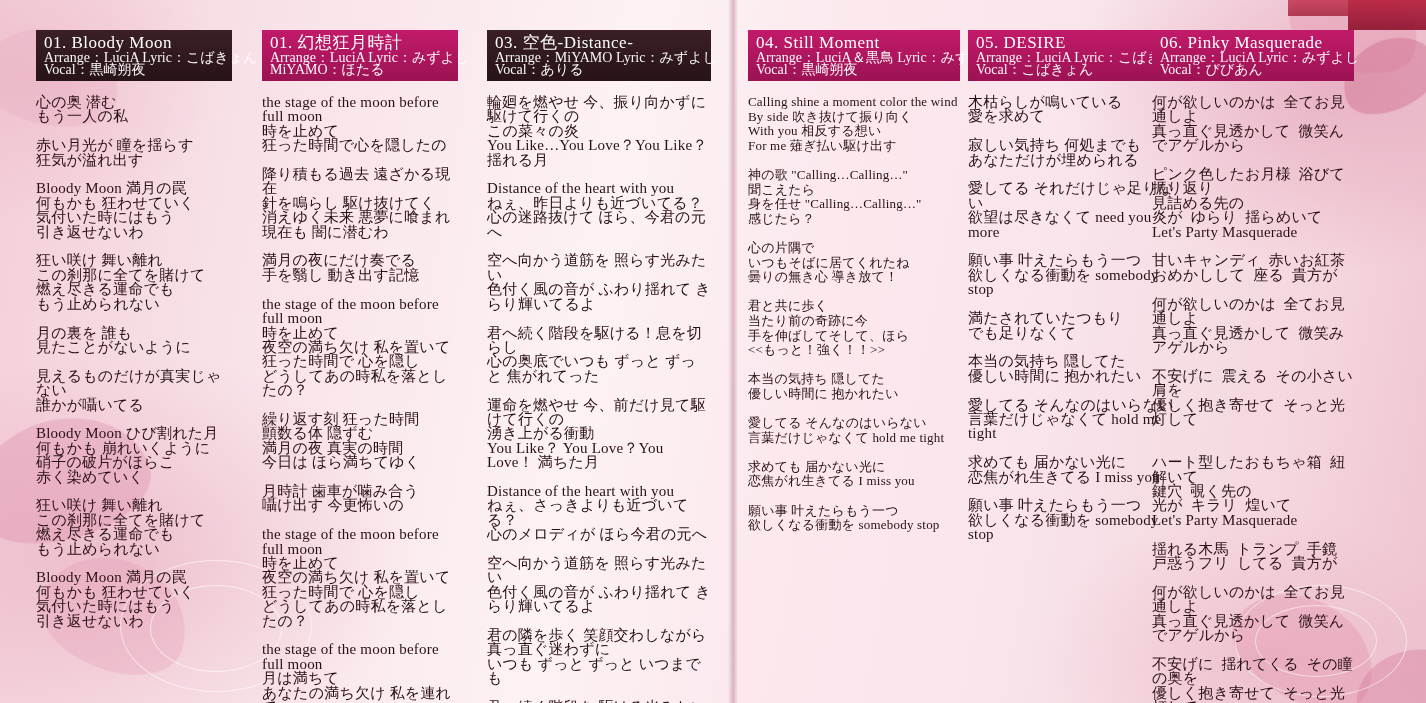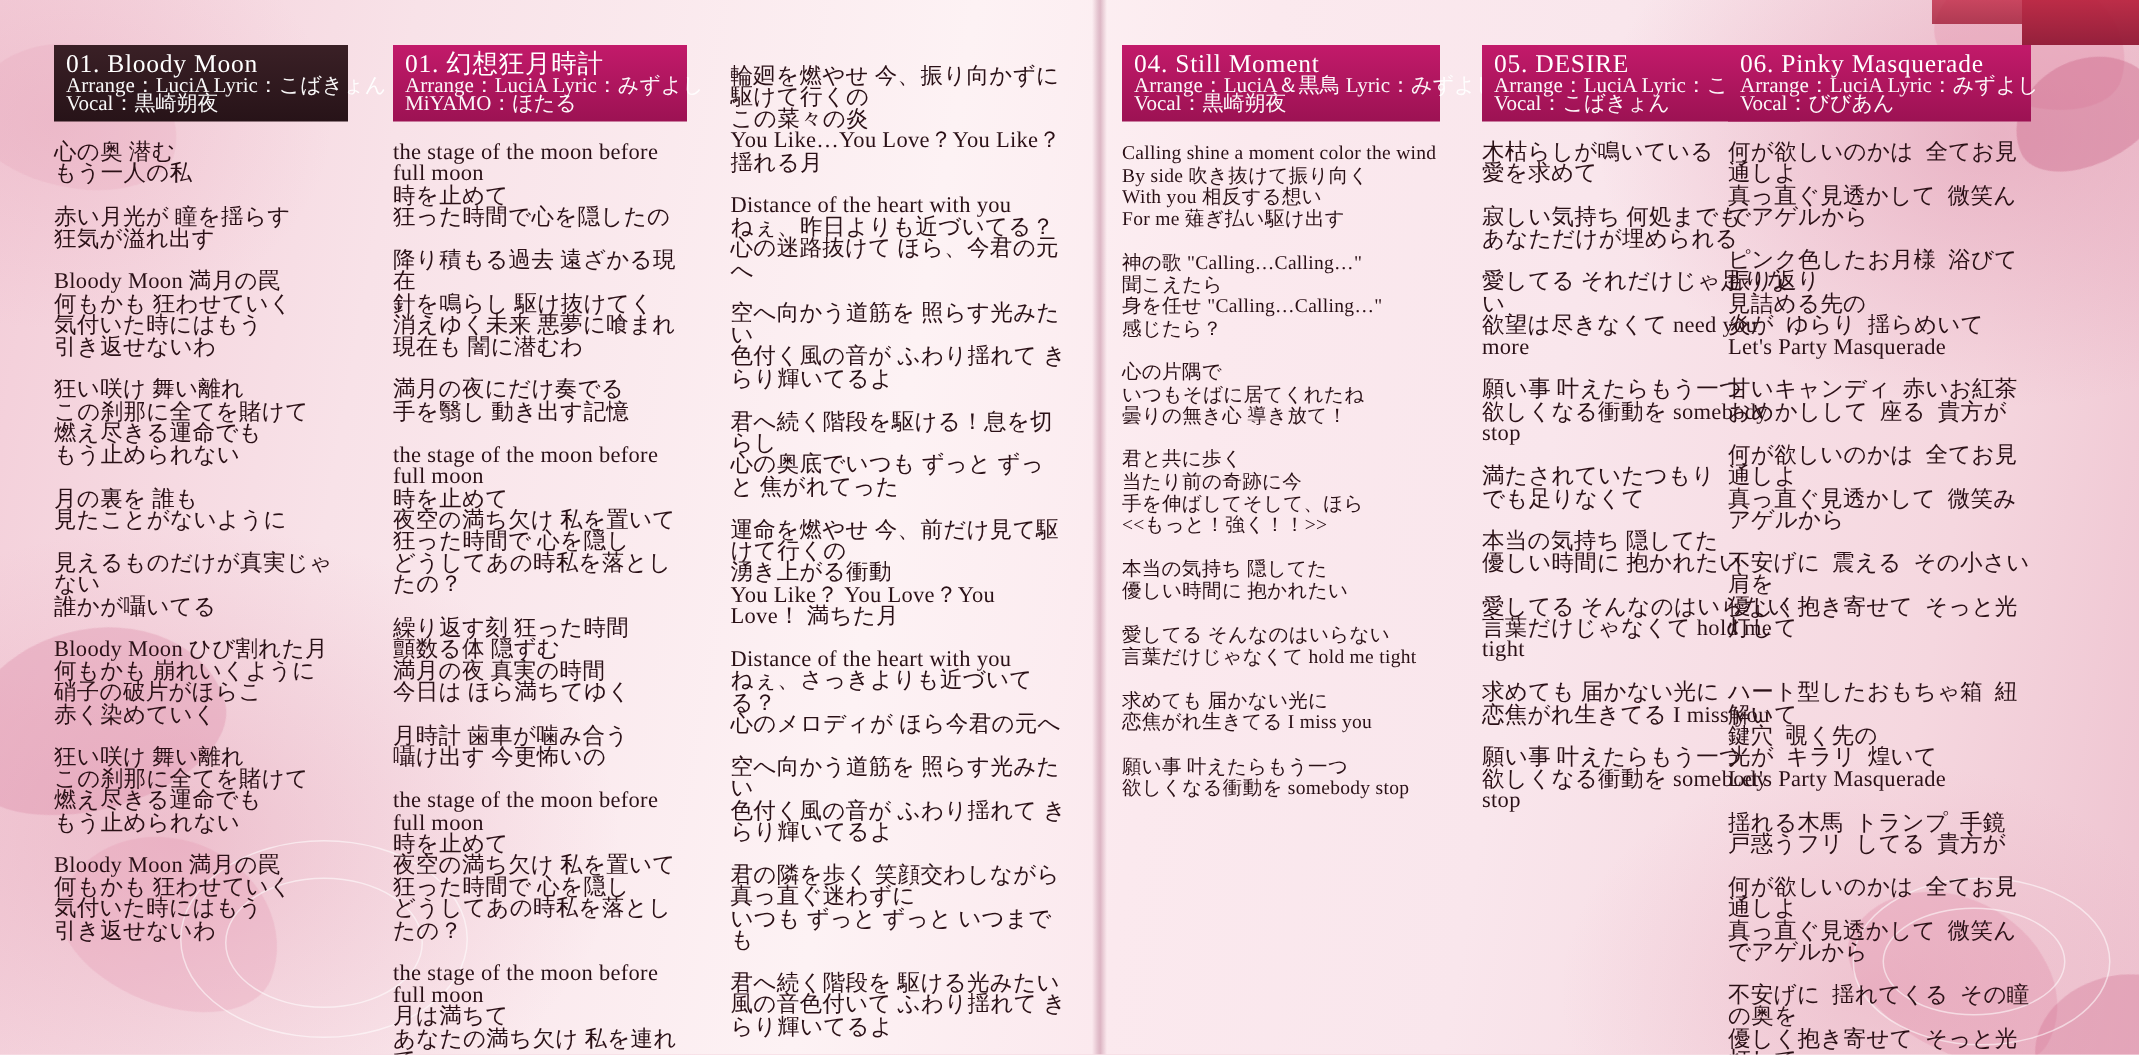--- a/index.html
+++ b/index.html
@@ -221,20 +221,28 @@
 どうしてあの時私を落としたの？
 
 the stage of the moon before full moon
 月は満ちて
 あなたの満ち欠け 私を連れて
 時間で流れる 心は溢れ
 見ないで今だけ全ては隠せない</div>
     </div>
 
     <div class="track" style="left:487px;width:224px;">
+      <div class="track-head head-dark">
+        <div class="track-title">
+          <span>03.</span>
+          <span>空色-Distance-</span>
+        </div>
+        <div class="track-credit">Arrange：MiYAMO   Lyric：みずよし</div>
+        <div class="track-credit">Vocal：ありる</div>
+      </div>
       <div class="lyrics">輪廻を燃やせ 今、振り向かずに駆けて行くの
 この菜々の炎
 You Like…You Love？You Like？ 揺れる月
 
 Distance of the heart with you
 ねぇ、昨日よりも近づいてる？
 心の迷路抜けて ほら、今君の元へ
 
 空へ向かう道筋を 照らす光みたい
 色付く風の音が ふわり揺れて きらり輝いてるよ
@@ -299,21 +307,21 @@
 愛してる そんなのはいらない
 言葉だけじゃなくて hold me tight
 
 求めても 届かない光に
 恋焦がれ生きてる I miss you
 
 願い事 叶えたらもう一つ
 欲しくなる衝動を somebody stop</div>
     </div>
 
-    <div class="track" style="left:968px;width:212px;margin-left:20px;">
+    <div class="track" style="left:968px;width:212px;">
       <div class="track-head head-pink">
         <div class="track-title">
           <span>05.</span>
           <span>DESIRE</span>
         </div>
         <div class="track-credit">Arrange：LuciA   Lyric：こばきょん</div>
         <div class="track-credit">Vocal：こばきょん</div>
       </div>
       <div class="lyrics">木枯らしが鳴いている
 愛を求めて

